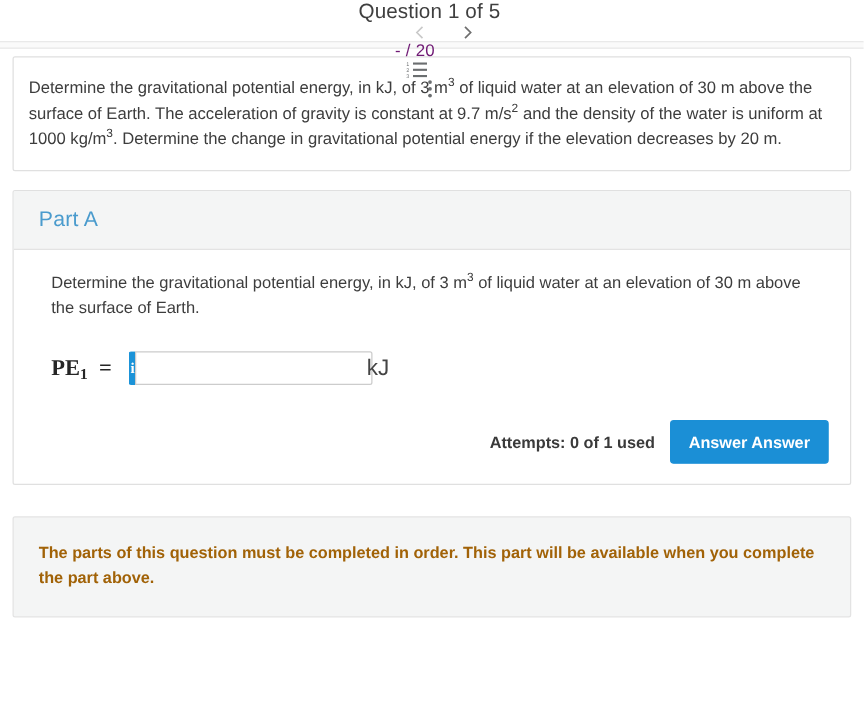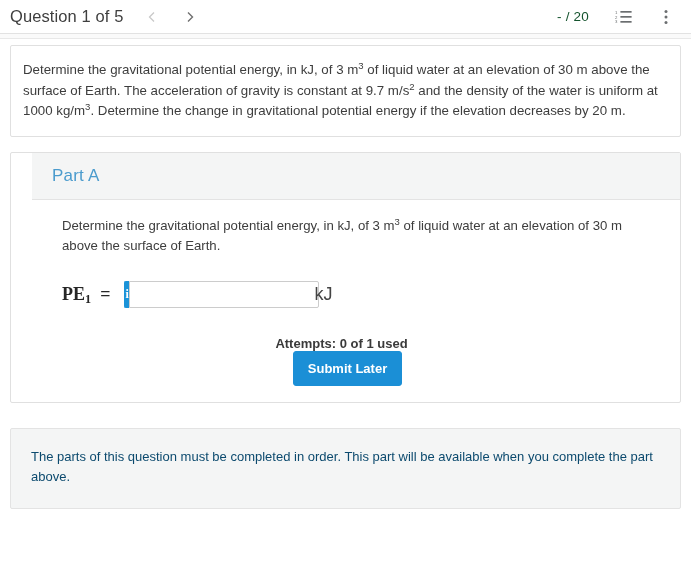--- a/index.html
+++ b/index.html
@@ -18,20 +18,21 @@
   }
 
   
   .topbar {
     height: 33px;
     background: #ffffff;
     display: flex;
     align-items: center;
     padding: 0 14px 0 10px;
     box-sizing: border-box;
+    flex-direction: column;
   }
   .q-title {
     font-size: 16.5px;
     color: #3f3f3f;
     font-weight: 400;
     white-space: nowrap;
     letter-spacing: .1px;
   }
   .nav-arrows {
     display: flex;
@@ -46,21 +47,21 @@
     cursor: pointer;
   }
   .chev svg { display:block; }
   .chev-prev { color: #c9c9c9; }
   .chev-next { color: #6f6f6f; }
 
   .topbar-spacer { flex: 1 1 auto; }
 
   .score {
     font-size: 13.5px;
-    color: #14532d;
+    color: #701a75;
     margin-right: 23px;
     white-space: nowrap;
     letter-spacing: .2px;
   }
   .icon-btn {
     width: 22px;
     height: 22px;
     display: flex;
     align-items: center;
     justify-content: center;
@@ -84,21 +85,20 @@
   .page {
     padding: 0 10px;
     box-sizing: border-box;
   }
 
   .card {
     background: #ffffff;
     border: 1px solid #e0e0e0;
     border-radius: 2px;
     box-sizing: border-box;
-    padding-left: 21px;
   }
 
   
   .stmt-card {
     margin-top: 6px;
     padding: 14px 13px 14px 12px;
   }
   .stmt-text {
     font-size: 13.3px;
     line-height: 20.5px;
@@ -204,21 +204,20 @@
     padding: 8px 14px;
     cursor: pointer;
   }
 
   
   .part-footer {
     display: flex;
     align-items: center;
     justify-content: flex-end;
     padding: 14px 17px 16px 0;
-    flex-direction: column;
   }
   .attempts {
     font-size: 13px;
     font-weight: bold;
     color: #3a3a3a;
     margin-right: 12px;
     white-space: nowrap;
   }
   .submit-btn {
     background: #1b8fd6;
@@ -245,22 +244,23 @@
   .locked-card .label-b {
     color: #3b3b3b;
     font-size: 17px;
     letter-spacing: .2px;
     display: block;
     margin-bottom: 14px;
   }
   .locked-text {
     font-size: 13px;
     line-height: 20.5px;
-    color: #0c4a6e;
+    color: #a16207;
     max-width: 650px;
+    font-weight: bold;
   }
 </style>
 </head>
 <body>
 
 <div class="topbar">
   <span class="q-title">Question 1 of 5</span>
 
   <div class="nav-arrows">
     <span class="chev chev-prev">
@@ -325,21 +325,21 @@
           <input class="answer-input" type="text" value="" style="">
         </div>
 
         <span class="unit">kJ</span>
       </div>
 
     </div>
 
     <div class="part-footer">
       <span class="attempts">Attempts: 0 of 1 used</span>
-      <button class="submit-btn">Submit Later</button>
+      <button class="submit-btn">Answer Answer</button>
     </div>
   </div>
 
   <div class="locked-card">
     <div class="locked-text">The parts of this question must be completed in order. This part will be available when you complete the part above.</div>
   </div>
 
 </div>
 
 </body></html>

